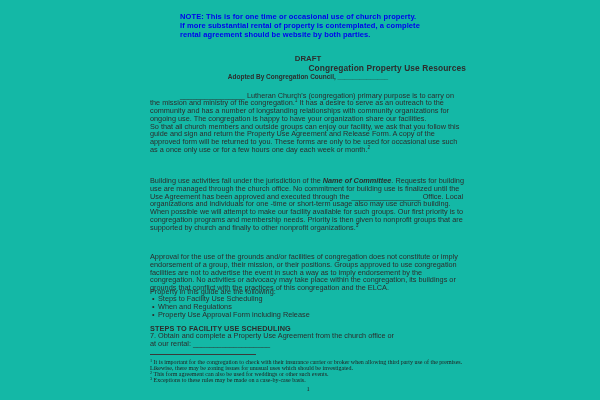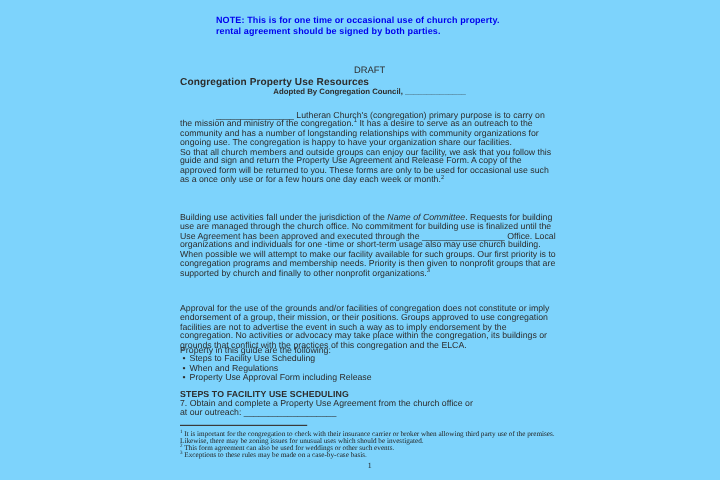--- a/index.html
+++ b/index.html
@@ -1,34 +1,34 @@
 <!DOCTYPE html>
 <html><head>
 <meta charset="utf-8">
 <style>
   html,body{margin:0;padding:0;background:#ffffff;}
   .page{
-    position:relative;width:600px;height:400px;background:#7dd3fc;overflow:hidden;
+    position:relative;width:600px;height:400px;background:#14b8a6;overflow:hidden;
     font-family:"Liberation Sans", sans-serif;color:#2d2d2d;
   }
   .col{position:absolute;left:150px;top:0;width:316px;height:400px;}
   .block{position:absolute;left:0;width:100%;}
   .note{
     left:30px;top:12px;width:286px;
     font-weight:bold;font-size:7.5px;line-height:9px;letter-spacing:0.1px;
   }
-  .h-draft{top:54px;text-align:center;font-weight:normal;font-size:7.8px;}
-  .h-title{top:62.5px;text-align:left;font-weight:bold;font-size:8.4px;letter-spacing:0.1px;}
+  .h-draft{top:54px;text-align:center;font-weight:bold;font-size:7.8px;}
+  .h-title{top:62.5px;text-align:right;font-weight:bold;font-size:8.4px;letter-spacing:0.1px;}
   .h-adopted{top:73px;text-align:center;font-weight:bold;font-size:6.5px;}
   .body-text{font-size:7.3px;line-height:7.8px;}
   .p-intro{top:91.5px;}
   .p-intro .indent{display:inline-block;width:30px;}
   .p-building{top:177px;}
   .p-approval{top:253px;}
-  .committee{font-weight:normal;font-style:italic;}
+  .committee{font-weight:bold;font-style:italic;}
   sup.ref{font-size:4.8px;line-height:0;vertical-align:3px;}
   .guide-list{top:287.5px;}
   .bullet-row{display:flex;}
   .bullet-dot{width:6px;padding-left:2px;}
   .steps{top:324.5px;}
   .steps-heading{font-weight:bold;letter-spacing:0.1px;}
   .fn-rule{top:354px;width:106px;border-top:1px solid #3a3a3a;height:0;}
   .footnotes{
     top:358.5px;
     font-family:"Liberation Serif", serif;font-size:6px;line-height:6.3px;color:#222;
@@ -40,21 +40,22 @@
   }
 </style>
 </head>
 <body>
 
 <div class="page">
   <div class="col">
 
     <div class="block note" style="color: rgb(0, 0, 238);">
       <div>NOTE:  This is for one time or occasional use of church property.</div>
-      <div>rental agreement should be signed by both parties.</div>
+      <div>If more substantial rental of property is contemplated, a complete</div>
+      <div>rental agreement should be website by both parties.</div>
     </div>
 
     <div class="block h-draft">DRAFT</div>
     <div class="block h-title">Congregation Property Use Resources</div>
     <div class="block h-adopted">Adopted By Congregation Council,  ______________</div>
 
     <div class="block body-text p-intro">
       <span class="indent"></span><span>________________ Lutheran Church's (congregation) primary purpose is to carry on the mission and ministry of the congregation.</span><sup class="ref">1</sup><span> It has a desire to serve as an outreach to the community and has a number of longstanding relationships with community organizations for ongoing use.  The congregation is happy to have your organization share our facilities.</span>
       <div><span>So that all church members and outside groups can enjoy our facility, we ask that you follow this guide and sign and return the Property Use Agreement and Release Form.   A copy of the approved form will be returned to you.   These forms are only to be used for occasional use such as a once only use or for a few hours one day each week or month.</span><sup class="ref">2</sup></div>
     </div>
@@ -79,21 +80,21 @@
       </div>
       <div class="bullet-row">
         <span class="bullet-dot">•</span>
         <span>Property Use Approval Form including  Release</span>
       </div>
     </div>
 
     <div class="block body-text steps">
       <div class="steps-heading">STEPS TO FACILITY USE SCHEDULING</div>
       <div>7. Obtain and complete a Property Use Agreement from the church office or</div>
-      <div>at our outreach:  ___________________</div>
+      <div>at our rental:  ___________________</div>
     </div>
 
     <div class="block fn-rule"></div>
 
     <div class="block footnotes">
       <div><sup class="ref">1</sup><span> It is important for the congregation to check with their insurance carrier or broker when allowing third party use of the premises.   Likewise, there may be zoning issues for unusual uses which should be investigated.</span></div>
       <div><sup class="ref">2</sup><span> This form agreement can also be used for weddings or other such events.</span></div>
       <div><sup class="ref">3</sup><span> Exceptions to these rules may be made on a case-by-case basis.</span></div>
     </div>
 

